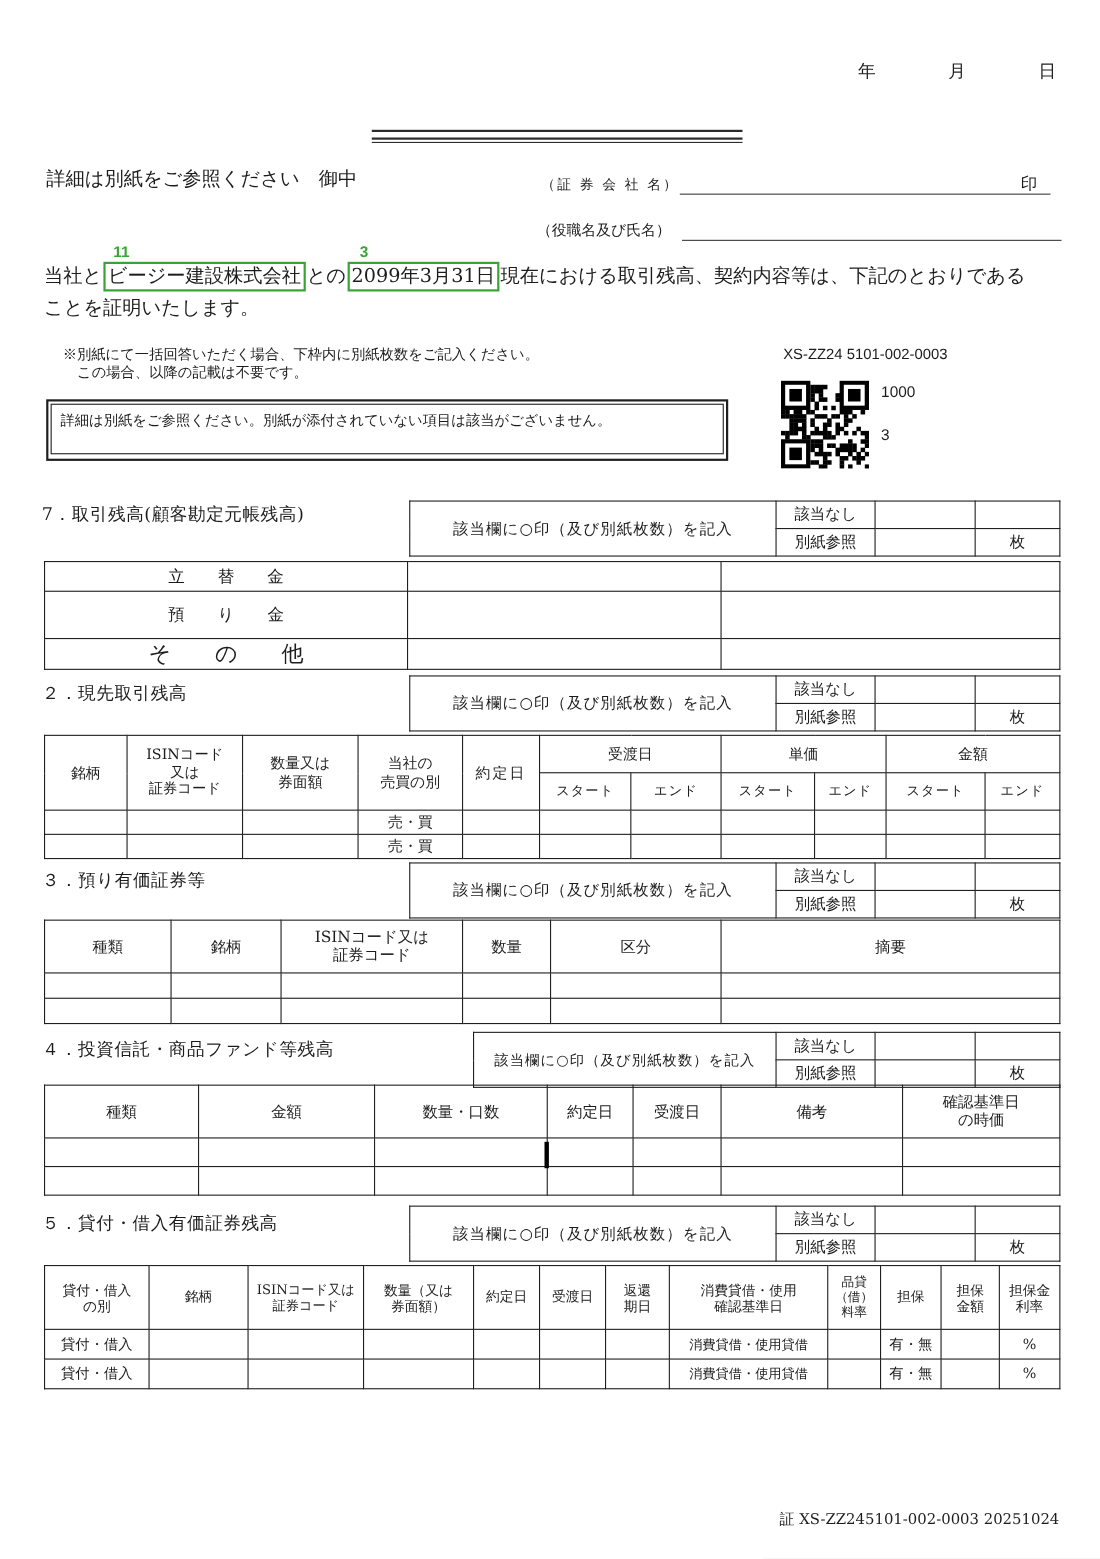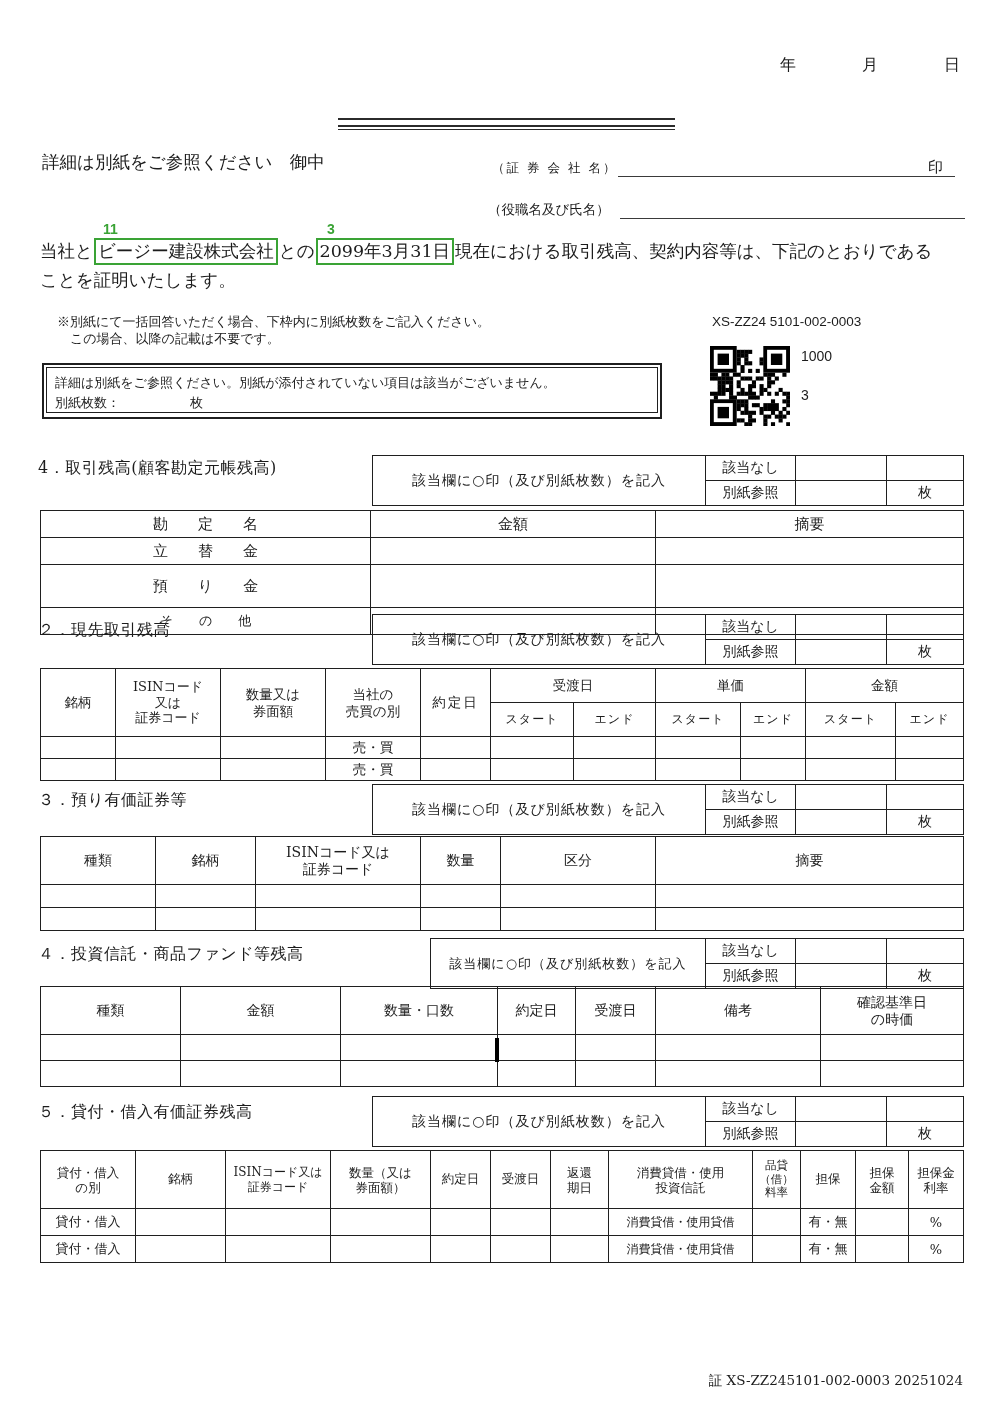--- a/index.html
+++ b/index.html
@@ -68,23 +68,20 @@
     <span>ことを証明いたします。</span>
   </div>
 
   <div class="abs" style="left:57px;top:313px;font-size:13px;">※別紙にて一括回答いただく場合、下枠内に別紙枚数をご記入ください。</div>
   <div class="abs" style="left:70px;top:330px;font-size:13px;">この場合、以降の記載は不要です。</div>
   <div class="abs sans" style="left:712px;top:314px;font-size:13.5px;">XS-ZZ24 5101-002-0003</div>
 
   <div class="dbox" style="left:42px;top:363px;width:616px;height:52px;">
     <div class="dbox-inner">
       <div>詳細は別紙をご参照ください。別紙が添付されていない項目は該当がございません。</div>
-      <div>
-        <span>別紙枚数：</span><span style="display:inline-block;width:70px;"></span><span>枚</span>
-      </div>
     </div>
   </div>
 
   <div class="qr-wrap" style="left:710px;top:346px;width:80px;height:80px;">
     <svg id="qr-svg" width="80" height="80" viewBox="0 0 80 80" fill="#000">
       <rect x="0" y="0" width="26.7" height="26.7"></rect>
         <rect x="3.8" y="3.8" width="19" height="19" fill="#fff"></rect>
         <rect x="7.6" y="7.6" width="11.4" height="11.4"></rect>
       <rect x="53.3" y="0" width="26.7" height="26.7"></rect>
         <rect x="57.1" y="3.8" width="19" height="19" fill="#fff"></rect>
@@ -227,21 +224,21 @@
         <rect x="34.29" y="76.19" width="4.11" height="4.11"></rect>
         <rect x="38.10" y="76.19" width="4.11" height="4.11"></rect>
         <rect x="53.33" y="76.19" width="4.11" height="4.11"></rect>
         <rect x="60.95" y="76.19" width="4.11" height="4.11"></rect>
         <rect x="76.19" y="76.19" width="4.11" height="4.11"></rect>
       </svg>
   </div>
   <div class="abs sans" style="left:801px;top:348px;font-size:14px;">1000</div>
   <div class="abs sans" style="left:801px;top:387px;font-size:14px;">3</div>
 
-  <div class="sect-title" style="left:38px;top:458px;">4．取引残高(顧客勘定元帳残高)</div>
+  <div class="sect-title" style="left:38px;top:458px;">7．取引残高(顧客勘定元帳残高)</div>
 
   <table class="doc ebox" style="left:372px;top:455px;">
     <colgroup>
         <col style="width:333px">
         <col style="width:90px">
         <col style="width:91px">
         <col style="width:77px">
       </colgroup>
     <tbody>
         <tr>
@@ -258,37 +255,32 @@
   </tbody>
     </table>
 
   <table class="doc" style="left:40px;top:510px;">
     <colgroup>
         <col style="width:330px">
         <col style="width:285px">
         <col style="width:308px">
       </colgroup>
     <tbody>
-        <tr style="height:27px;">
-      <td style="font-size:15px;">勘　　定　　名</td>
-      <td style="font-size:15px;">金額</td>
-      <td style="font-size:15px;">摘要</td>
-    </tr>
     <tr style="height:27px;">
       <td style="font-size:15px;">立　　替　　金</td>
       <td></td>
           <td></td>
     </tr>
     <tr style="height:43px;">
       <td style="font-size:15px;">預　　り　　金</td>
       <td></td>
           <td></td>
     </tr>
     <tr style="height:27px;">
-      <td style="font-size:13px;">そ　　の　　他</td>
+      <td style="font-size:20px;">そ　　の　　他</td>
       <td></td>
           <td></td>
     </tr>
   </tbody>
     </table>
 
   <div class="sect-title" style="left:38px;top:620px;">２．現先取引残高</div>
 
   <table class="doc ebox" style="left:372px;top:614px;">
     <colgroup>
@@ -553,21 +545,21 @@
       <td style="font-size:12.5px;">銘柄</td>
       <td class="pre" style="font-size:12px;">ISINコード又は
 証券コード</td>
       <td class="pre" style="font-size:12.5px;">数量（又は
 券面額）</td>
       <td style="font-size:12.5px;">約定日</td>
       <td style="font-size:12.5px;">受渡日</td>
       <td class="pre" style="font-size:12.5px;">返還
 期日</td>
       <td class="pre" style="font-size:12.5px;">消費貸借・使用
-投資信託</td>
+確認基準日</td>
       <td class="pre" style="font-size:11.5px;">品貸
 （借）
 料率</td>
       <td style="font-size:12.5px;">担保</td>
       <td class="pre" style="font-size:12.5px;">担保
 金額</td>
       <td class="pre" style="font-size:12.5px;">担保金
 利率</td>
     </tr>
     <tr style="height:27px;">

